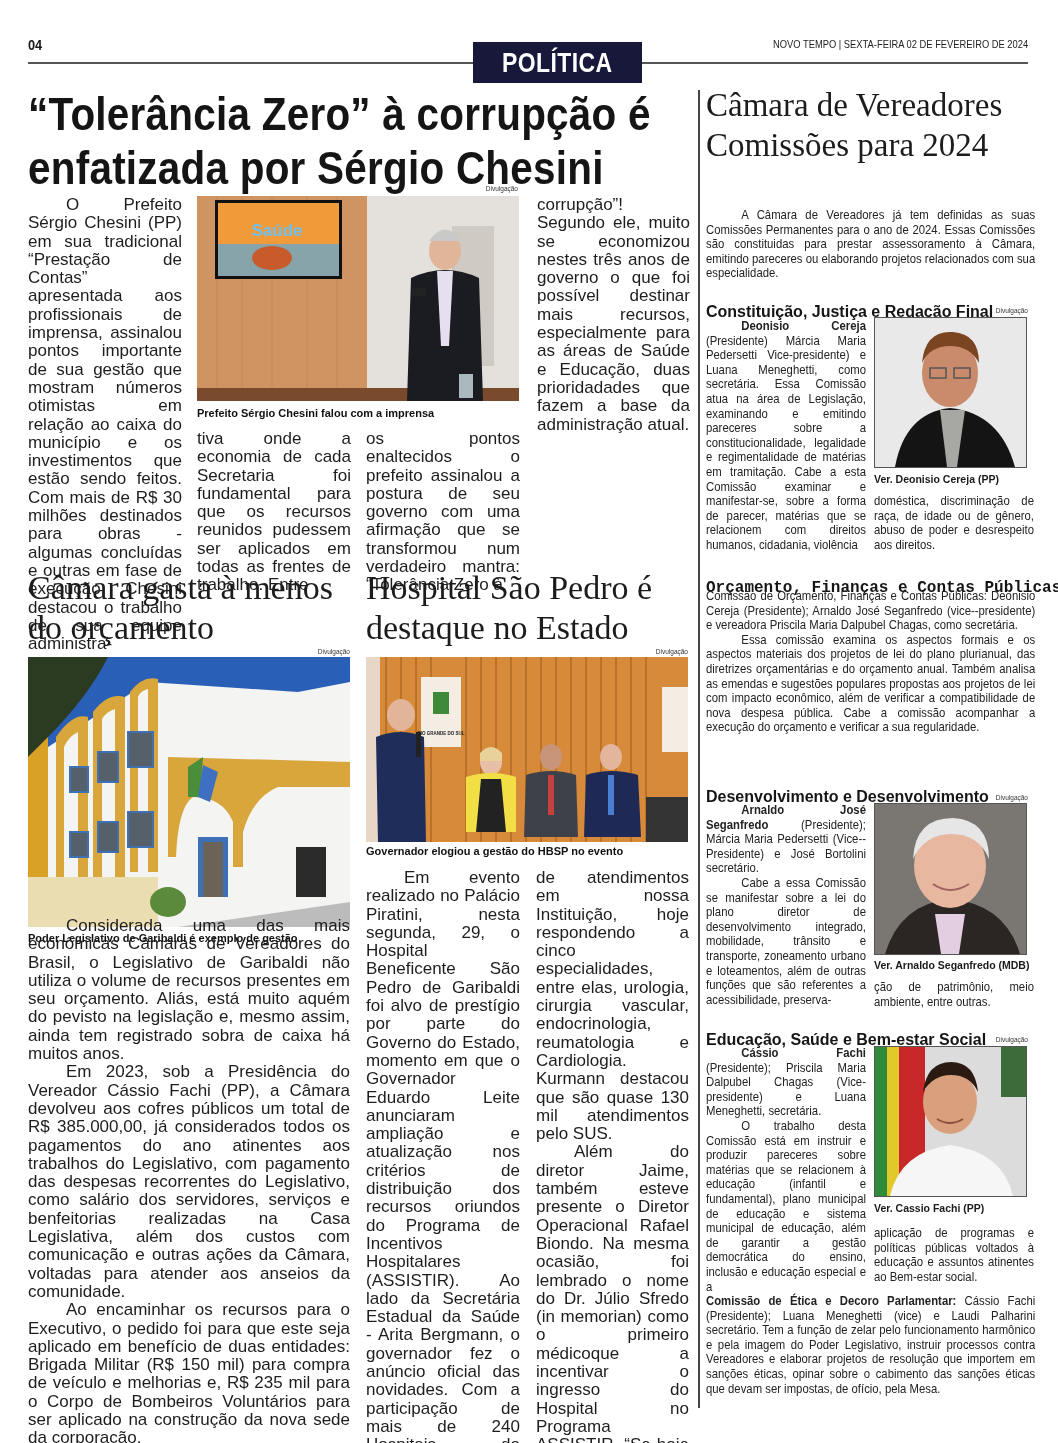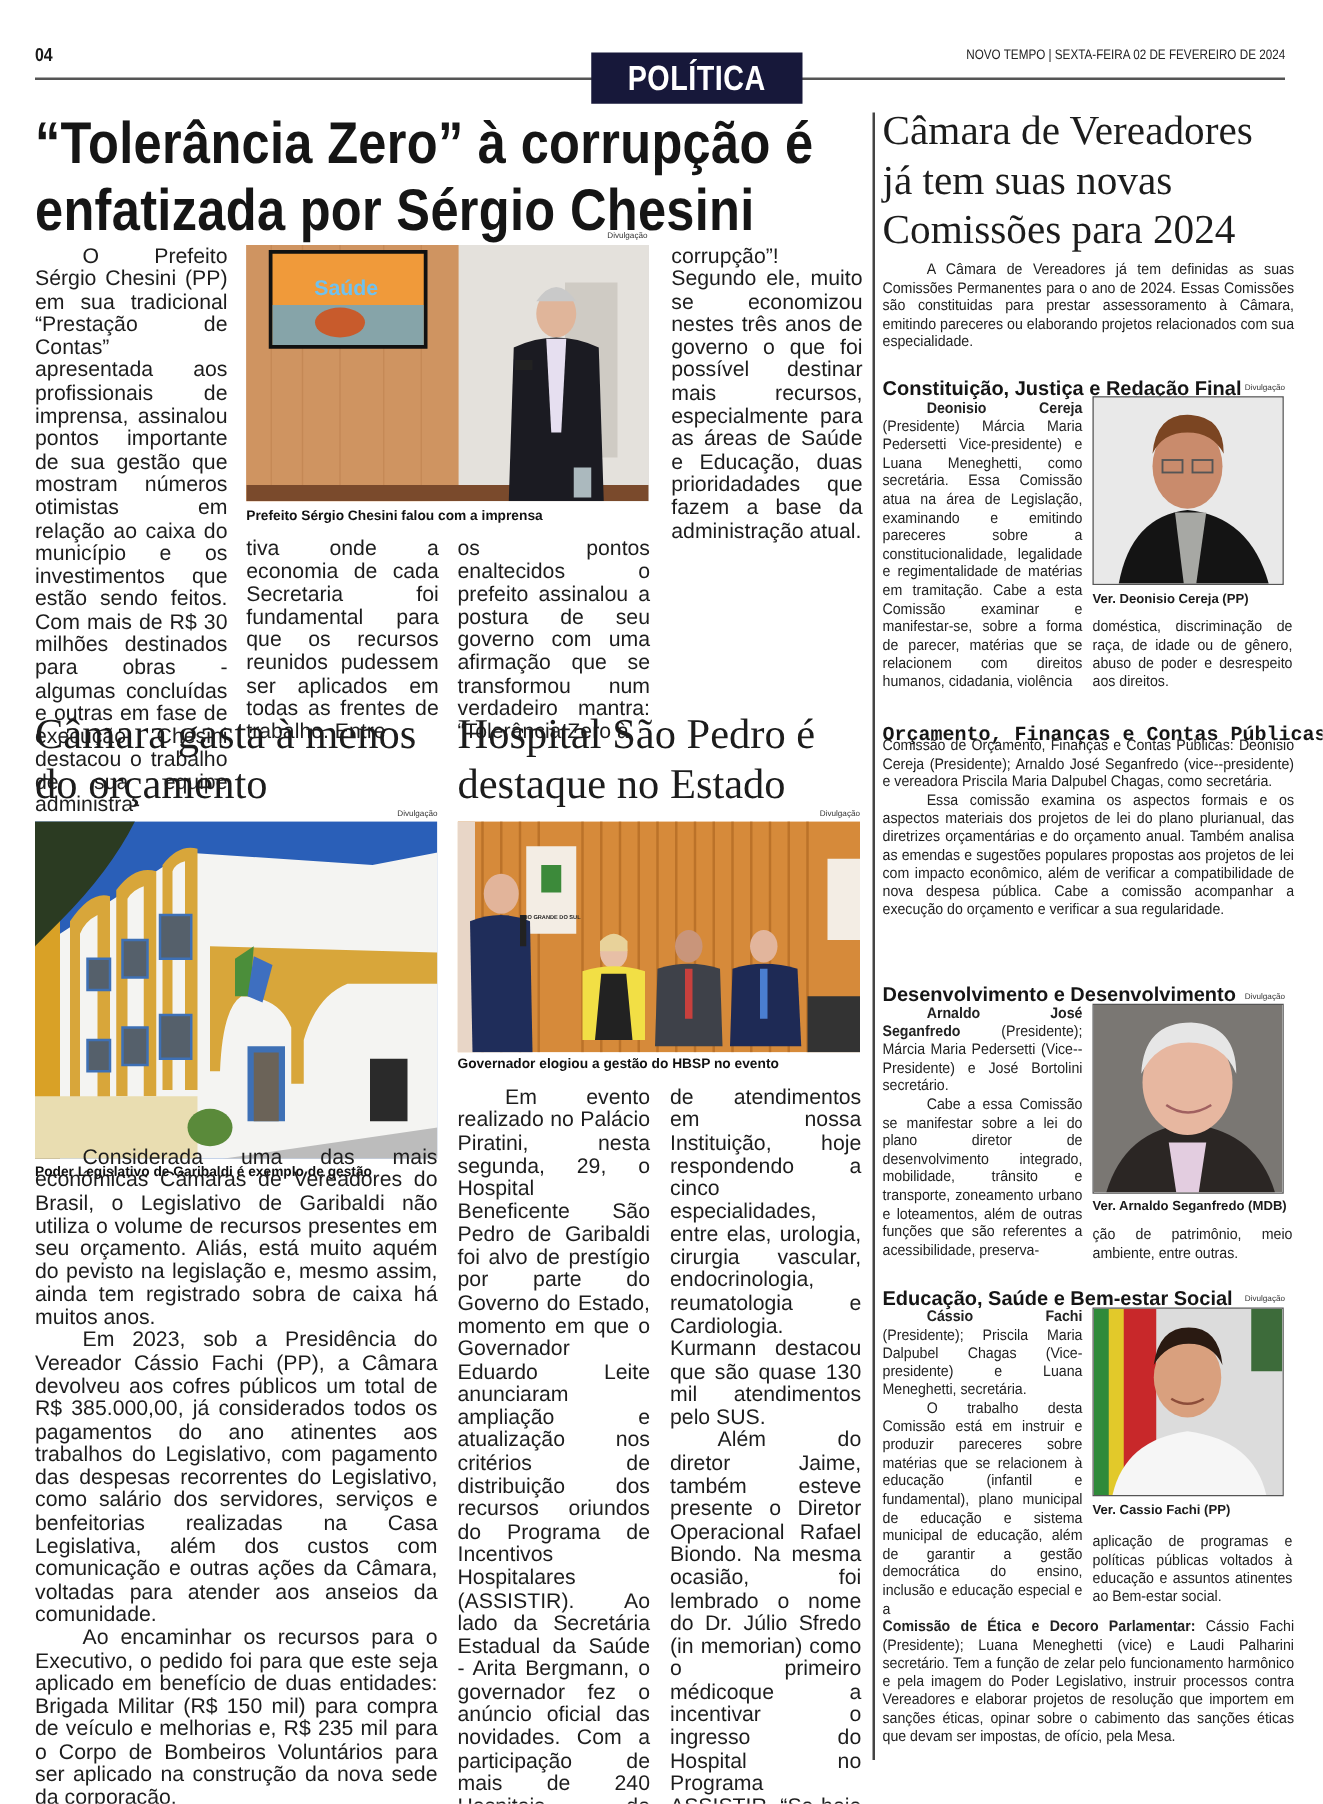--- a/index.html
+++ b/index.html
@@ -193,21 +193,20 @@
 <div class="abs body-text" style="left:366px; top:869px; width:154px;">
   <p>Em evento realizado no Palácio Piratini, nesta segunda, 29, o Hospital Beneficente São Pedro de Garibaldi foi alvo de prestígio por parte do Governo do Estado, momento em que o Governador Eduardo Leite anunciaram ampliação e atualização nos critérios de distribuição dos recursos oriundos do Programa de Incentivos Hospitalares (ASSISTIR). Ao lado da Secretária Estadual da Saúde - Arita Bergmann, o governador fez o anúncio oficial das novidades. Com a participação de mais de 240 Hospitais do Estado, Garibaldi foi destaque com depoimento dado pelo diretor Jaime Kurmann que versou sobre o importante aumento no número</p>
 </div>
 <div class="abs body-text" style="left:536px; top:869px; width:153px;">
   <p class="noind">de atendimentos em nossa Instituição, hoje respondendo a cinco especialidades, entre elas, urologia, cirurgia vascular, endocrinologia, reumatologia e Cardiologia. Kurmann destacou que são quase 130 mil atendimentos pelo SUS.</p>
   <p>Além do diretor Jaime, também esteve presente o Diretor Operacional Rafael Biondo. Na mesma ocasião, foi lembrado o nome do Dr. Júlio Sfredo (in memorian) como o primeiro médicoque a incentivar o ingresso do Hospital no Programa ASSISTIR. “Se hoje somos destaques em nosso Estado, por conseguir ajudar mais pessoas, devemos um pouco ao nosso querido Dr. Júlio”, registrou Kurmann.</p>
 </div>
 
 <div class="abs serif-title" style="left:706px; top:86px; font-size:33px; line-height:39.5px;">
   <div>Câmara de Vereadores</div>
-  <div>já tem suas novas</div>
   <div>Comissões para 2024</div>
 </div>
 <div class="abs right-text" style="left:706px; top:208px; width:354px;">
   <p>A Câmara de Vereadores já tem definidas as suas Comissões Permanentes para o ano de 2024. Essas Comissões são constituidas para prestar assessoramento à Câmara, emitindo pareceres ou elaborando projetos relacionados com sua especialidade.</p>
 </div>
 
 <div class="abs subhead" style="left:706px; top:291px;">Constituição, Justiça e Redação Final</div>
 <div class="abs right-text" style="left:706px; top:319px; width:172px;">
   <p><b>Deonisio Cereja</b><span> (Presidente) Márcia Maria Pedersetti Vice-presidente) e Luana Meneghetti, como secretária. Essa Comissão atua na área de Legislação, examinando e emitindo pareceres sobre a constitucionalidade, legalidade e regimentalidade de matérias em tramitação. Cabe a esta Comissão examinar e manifestar-se, sobre a forma de parecer, matérias que se relacionem com direitos humanos, cidadania, violência</span></p>
 </div>

